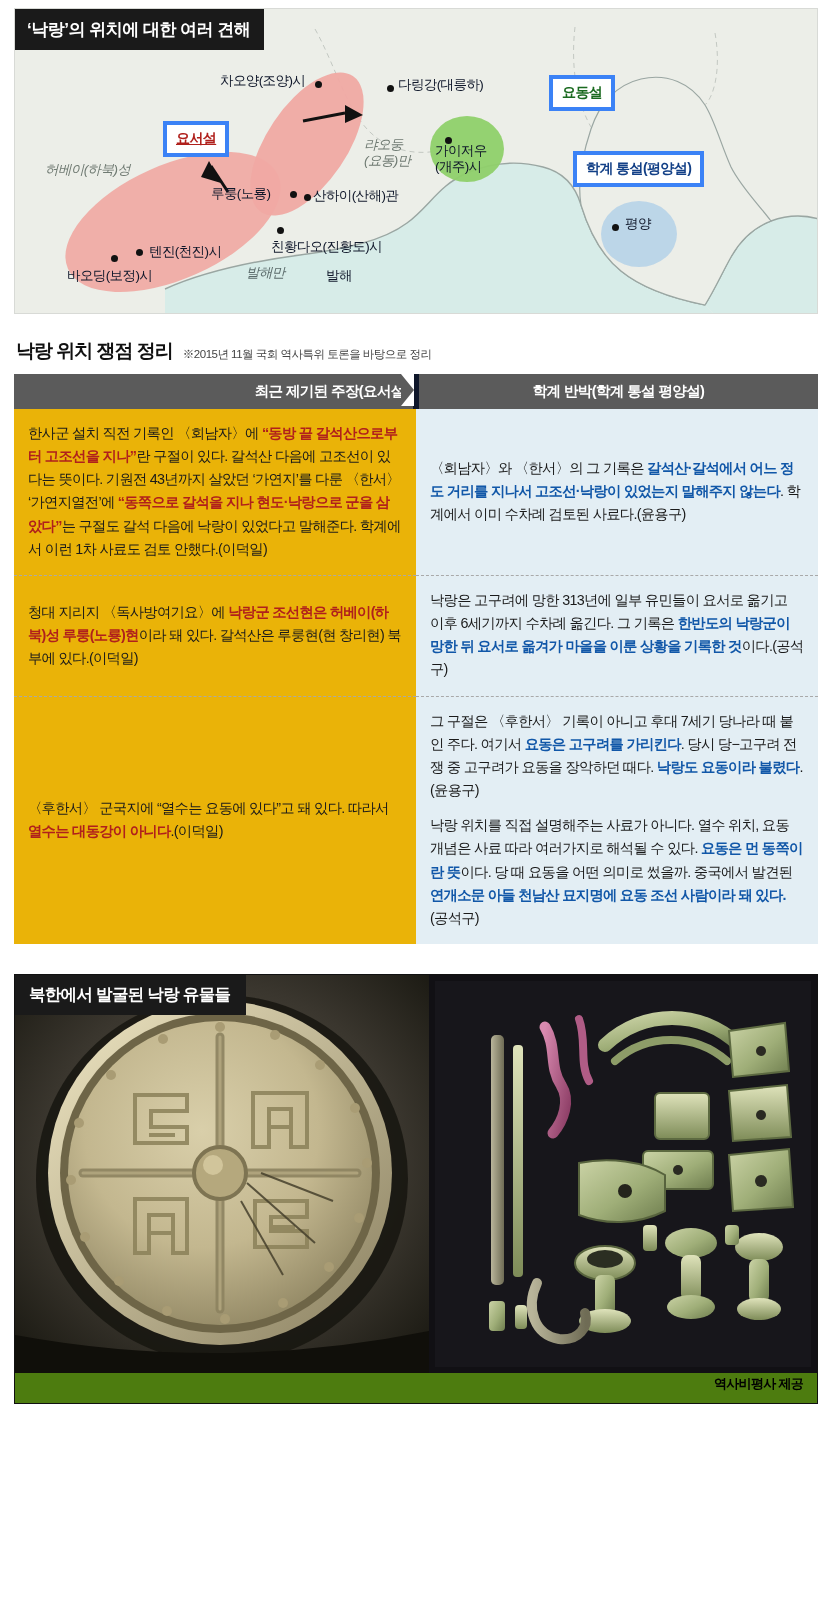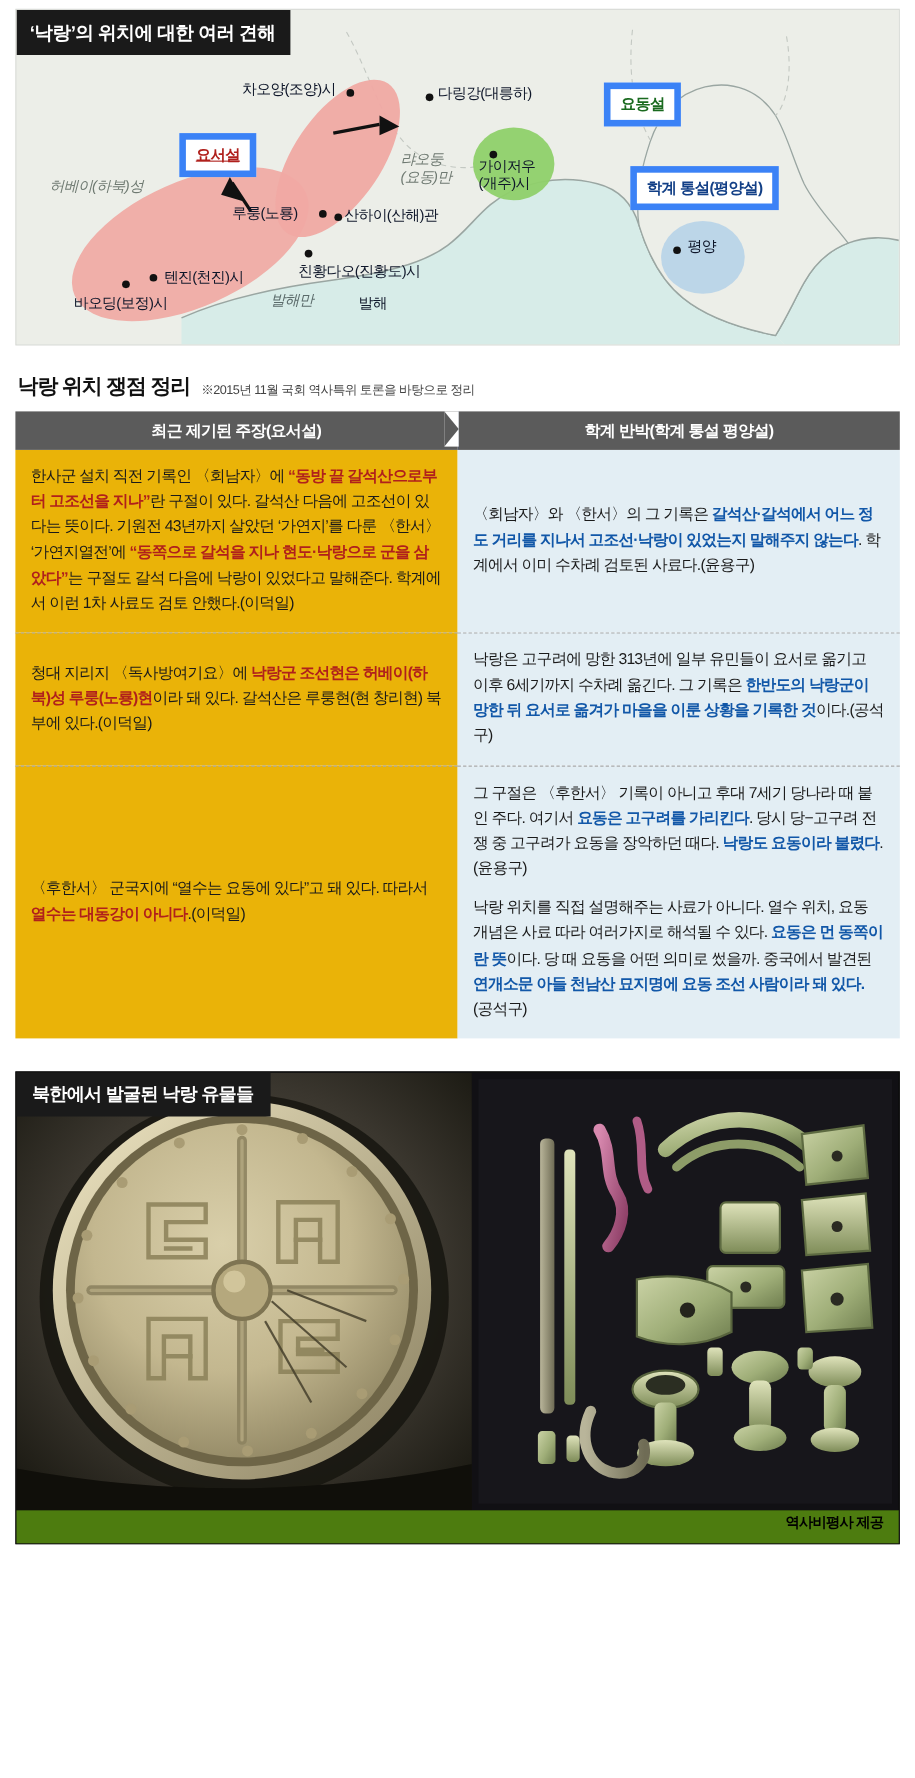--- a/index.html
+++ b/index.html
@@ -61,21 +61,21 @@
   }
   .dot {
     position: absolute;
     width: 7px; height: 7px;
     background: #111;
     border-radius: 50%;
     z-index: 31;
   }
   .callout {
     position: absolute;
-    border: 6px solid #3b82f6;
+    border: 4px solid #3b82f6;
     background: #ffffff;
     font-size: 14px;
     font-weight: bold;
     color: #1a6a1f;
     padding: 5px 9px;
     z-index: 35;
     white-space: nowrap;
     letter-spacing: -0.6px;
   }
   .callout.blue { color: #123f86; }
@@ -109,21 +109,21 @@
   .th {
     background: #5b5b5b;
     color: #fff;
     font-size: 14.5px;
     font-weight: bold;
     text-align: center;
     padding: 8px 4px;
     letter-spacing: -0.6px;
     position: relative;
   }
-  .th.left { border-right: 1px solid #0f172a; }
+  .th.left { border-right: 6px solid #0f172a; text-align: right; }
   .notch {
     position: absolute;
     right: -1px; top: 0;
     width: 0; height: 0;
     border-top: 16px solid #fff;
     border-bottom: 16px solid #fff;
     border-left: 13px solid #5b5b5b;
     z-index: 5;
   }
 

